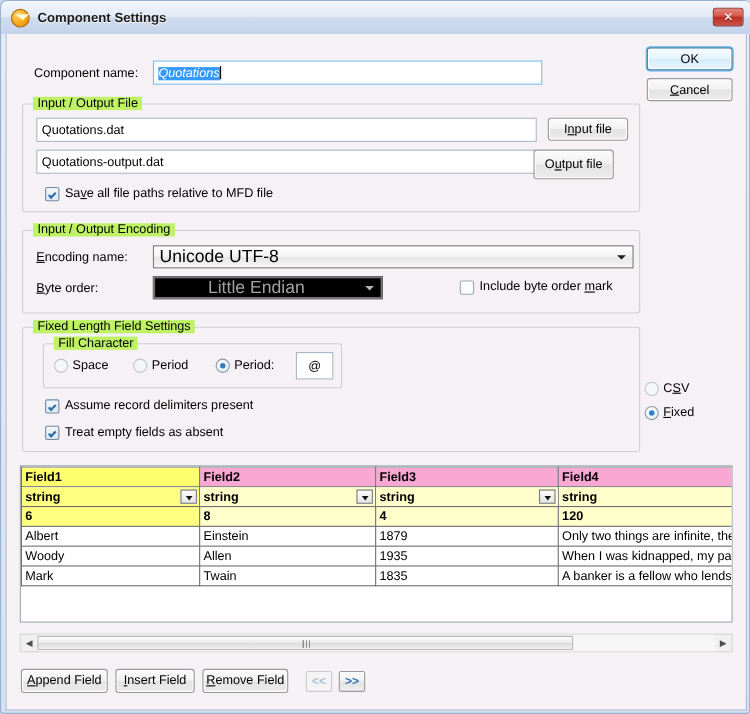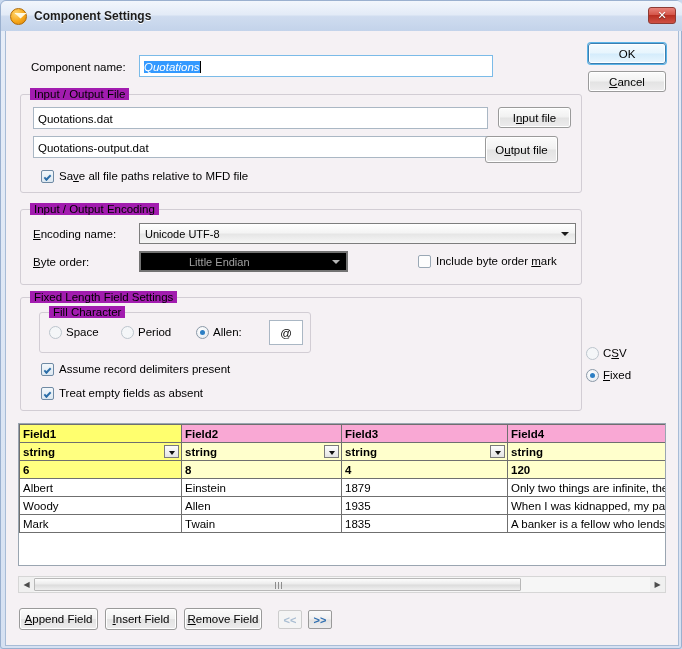--- a/index.html
+++ b/index.html
@@ -89,21 +89,21 @@
     box-shadow:0 0 0 1px #5ab4e8, inset 0 0 0 1px #ffffff;
     background:linear-gradient(to bottom,#f4fbff 0%,#e7f5fd 48%,#d4ecfb 52%,#e9f6fe 100%);
   }
   .group{
     position:absolute;box-sizing:border-box;
     border:1px solid #d2cdd4;border-radius:3px;
     background:transparent;
   }
   .group-title{
     position:absolute;top:-7px;left:9px;
-    background:#a21caf;padding:0 4px;font-size:11.5px;color:#000;
+    background:#bef264;padding:0 4px;font-size:11.5px;color:#000;
     white-space:nowrap;
   }
   
   .cb{
     position:absolute;width:13px;height:13px;box-sizing:border-box;
     border:1px solid #6f8aa4;background:linear-gradient(to bottom,#f2f7fb,#dde8f1);
     border-radius:2px;cursor:pointer;
   }
   .cb.checked::after{
     content:"";position:absolute;left:2px;top:4px;width:5px;height:2px;
@@ -121,21 +121,21 @@
   .rb.checked::after{
     content:"";position:absolute;left:3px;top:3px;width:5px;height:5px;
     border-radius:50%;background:#2d7fc4;
   }
   .rb.dim{border-color:#bcc5cd;background:#f4f6f8;}
   
   .combo{
     position:absolute;box-sizing:border-box;
     border:1px solid #7d7d7d;
     background:linear-gradient(to bottom,#ffffff 0%,#f4f4f4 45%,#e6e6e6 55%,#f6f6f6 100%);
-    font-size:11px;color:#000;
+    font-size:16px;color:#000;
     display:flex;align-items:center;
     padding-left:5px;cursor:pointer;
   }
   .combo .arrow{
     position:absolute;right:6px;top:50%;margin-top:-2px;
     width:0;height:0;border-left:4px solid transparent;border-right:4px solid transparent;
     border-top:4px solid #1a1a1a;
   }
   .combo.disabled{
     border:2px solid #737373;
@@ -283,21 +283,21 @@
       <div class="group" style="left:18px;top:14px;width:272px;height:41px;">
         <div class="group-title">Fill Character</div>
 
         <div class="rb dim" style="left:9px;top:13px;"></div>
         <div class="lbl" style="position:absolute;left:26px;top:13px;">Space</div>
 
         <div class="rb dim" style="left:81px;top:13px;"></div>
         <div class="lbl" style="position:absolute;left:98px;top:13px;">Period</div>
 
         <div class="rb checked" style="left:156px;top:13px;"></div>
-        <div class="lbl" style="position:absolute;left:173px;top:13px;">Allen:</div>
+        <div class="lbl" style="position:absolute;left:173px;top:13px;">Period:</div>
 
         <div class="textbox" style="left:229px;top:7px;width:34px;height:25px;padding-top:4px;text-align:center;">
           <span>@</span>
         </div>
       </div>
 
       <div class="cb checked" style="left:20px;top:65px;"></div>
       <div class="lbl" style="position:absolute;left:38px;top:65px;">Assume record delimiters present</div>
 
       <div class="cb checked" style="left:20px;top:89px;"></div>

